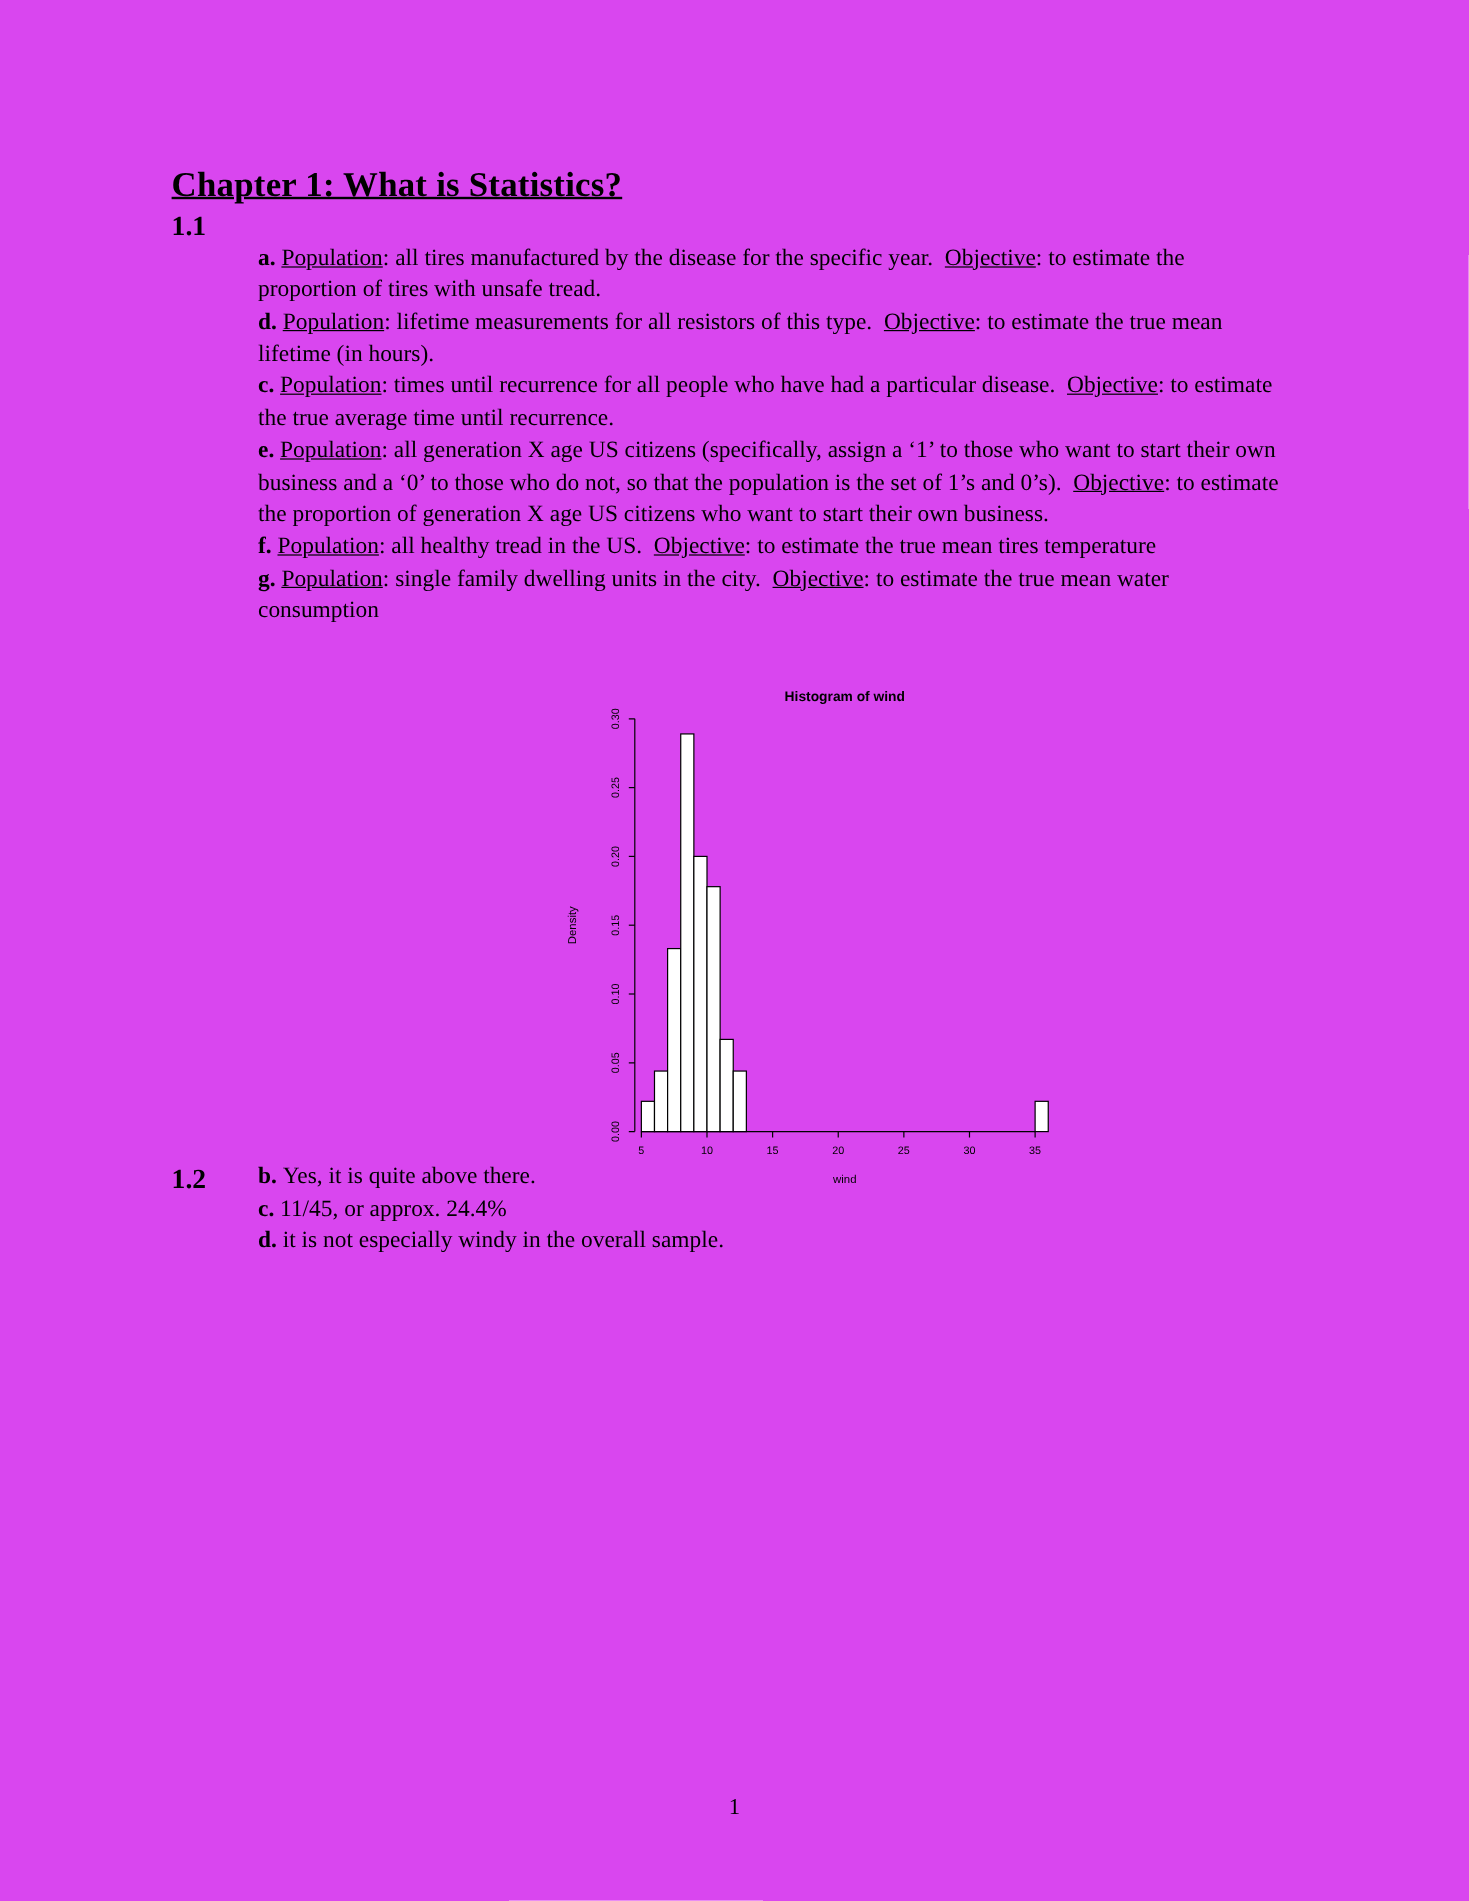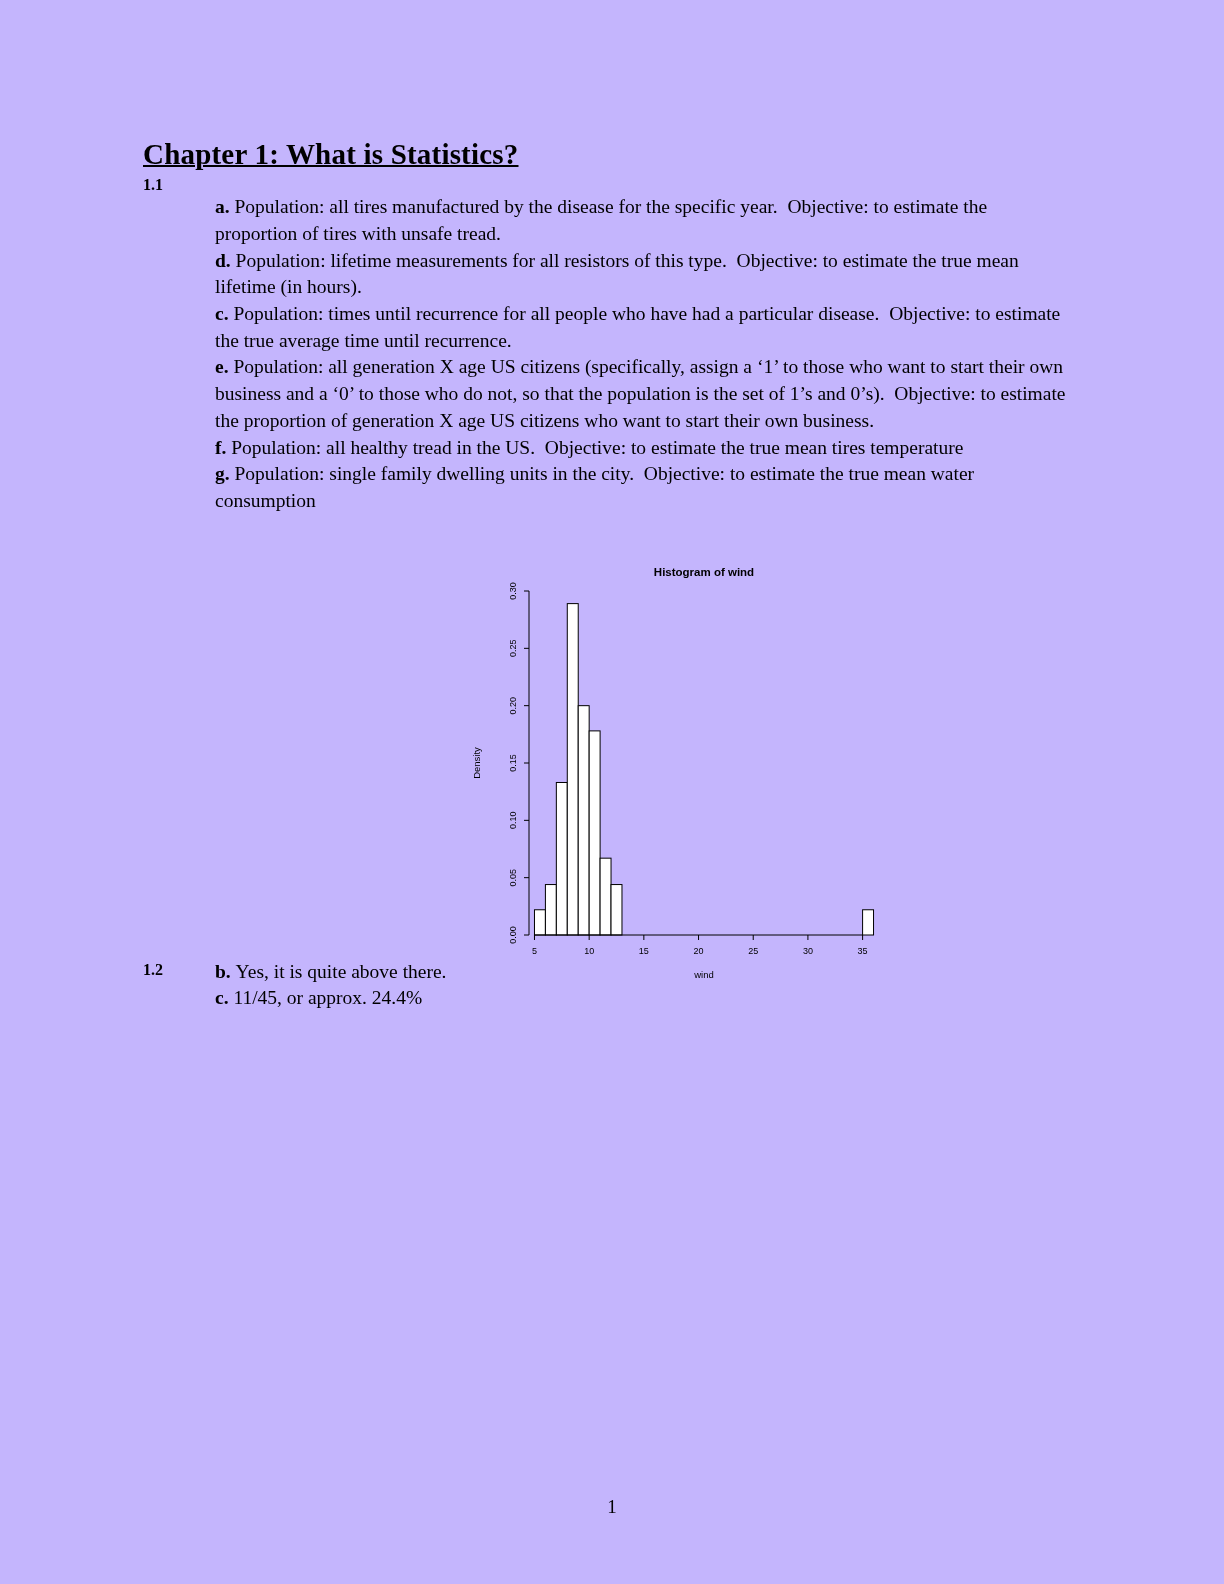--- a/index.html
+++ b/index.html
@@ -1,51 +1,51 @@
 <!DOCTYPE html>
 <html><head>
 <meta charset="utf-8">
 <style>
   html, body { margin: 0; padding: 0; background: #ffffff; }
   .page {
     position: relative;
     width: 1224px;
     height: 1584px;
-    background: #c4b5fd;
+    background: #d946ef;
     color: #000000;
     font-family: "Liberation Serif", serif;
     overflow: hidden;
     box-sizing: border-box;
     padding: 138px 155px 0 143px;
   }
   h1.chapter-title {
     font-size: 29px;
     font-weight: bold;
     text-decoration: underline;
     text-decoration-thickness: 2px;
     margin: 0 0 4px 0;
     letter-spacing: 0.2px;
   }
   .section-label {
     font-weight: bold;
-    font-size: 16px;
+    font-size: 23px;
     line-height: 1.2;
   }
   .answers {
     margin-left: 72px;
     width: 854px;
     font-size: 19.5px;
     line-height: 1.37;
   }
   .answer {
     margin: 0;
     white-space: pre-wrap;
   }
   .answer b { font-weight: bold; }
-  .u { }
+  .u { text-decoration: underline; }
   figure.chart {
     margin: 46px 0 0 322px;
     padding: 0;
     width: 430px;
   }
   svg text {
     font-family: "Liberation Sans", sans-serif;
     fill: #000000;
   }
   .section-12 {
@@ -129,18 +129,19 @@
         <text x="239" y="417" text-anchor="middle" font-size="9.5">wind</text>
         <text x="15" y="202" text-anchor="middle" font-size="9.5" transform="rotate(-90 15 202)">Density</text>
       </svg>
   </figure>
 
   <div class="section-12">
     <div class="section-label">1.2</div>
     <div class="answers" id="answers-1-2">
         <p class="answer"><b>b. </b><span>Yes, it is quite above there.</span></p>
         <p class="answer"><b>c. </b><span>11/45, or approx. 24.4%</span></p>
+        <p class="answer"><b>d. </b><span>it is not especially windy in the overall sample.</span></p>
       </div>
   </div>
 
   <div class="page-number">1</div>
 
 </div>
 
 </body></html>

